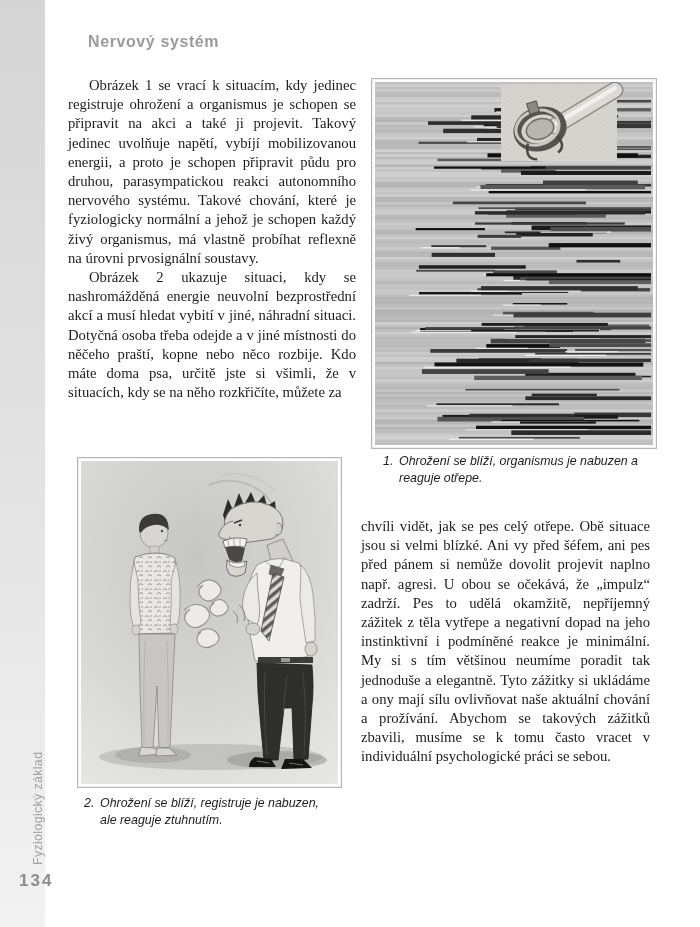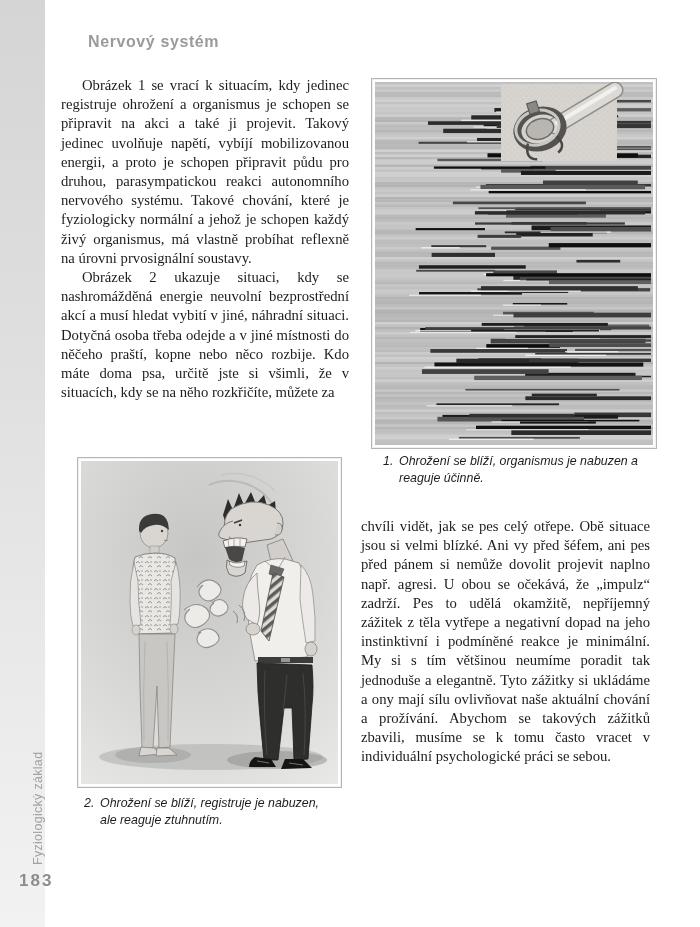--- a/index.html
+++ b/index.html
@@ -13,21 +13,21 @@
   }
   .header{
     position:absolute;left:88px;top:33px;
     font-family:"Liberation Sans",sans-serif;font-size:16px;font-weight:700;
     letter-spacing:.6px;color:#9b9b9b;
   }
   .textcol{
     position:absolute;text-align:justify;
     font-size:14.7px;line-height:19.2px;color:#1c1c1c;
   }
-  .col-left{left:61px;top:76px;width:288px;}
+  .col-left{left:68px;top:76px;width:288px;}
   .col-right{left:361px;top:517px;width:289px;}
   .textcol p{margin:0;}
   .textcol p.indent{text-indent:21px;}
   figure{margin:0;}
   .fig{
     position:absolute;background:#ffffff;
     border:1px solid #b5b5b5;padding:3px;
     box-shadow:0 0 0 1px #f0f0f0 inset;
   }
   .fig1{left:371px;top:78px;}
@@ -370,21 +370,21 @@
           <ellipse cx="0" cy="0" rx="14" ry="10" fill="#b9b6b1" stroke="#6e6c68" stroke-width="1.5"></ellipse>
           <rect x="-5" y="-28" width="10" height="11" fill="#8a8884" stroke="#55534f" stroke-width="1"></rect>
           <path d="M-16 10 q-8 14 4 18 M14 12 q6 12 -4 16" fill="none" stroke="#4a4844" stroke-width="2.5"></path>
         </g>
       </g>
     </svg>
   </figure>
 
   <div class="caption caption1">
     <span class="cap-num">1.</span>
-    <span class="cap-text">Ohrožení se blíží, organismus je nabuzen a reaguje účinně.</span>
+    <span class="cap-text">Ohrožení se blíží, organismus je nabuzen a reaguje otřepe.</span>
   </div>
 
   <figure class="fig fig2">
     <svg width="257" height="323" viewBox="0 0 257 323">
       <defs>
         <radialGradient id="f2bg" cx="45%" cy="30%" r="90%">
           <stop offset="0%" stop-color="#c6c6c4"></stop>
           <stop offset="55%" stop-color="#d8d8d6"></stop>
           <stop offset="100%" stop-color="#e9e9e7"></stop>
         </radialGradient>
@@ -468,15 +468,15 @@
   </div>
 
   <div class="textcol col-right">
     <p>chvíli vidět, jak se pes celý otřepe. Obě situace jsou si velmi blízké. Ani vy před šéfem, ani pes před pánem si nemůže dovolit projevit naplno např. agresi. U obou se očekává, že „impulz“ zadrží. Pes to udělá okamžitě, nepříjemný zážitek z těla vytřepe a negativní dopad na jeho instinktivní i podmíněné reakce je minimální. My si s tím většinou neumíme poradit tak jednoduše a elegantně. Tyto zážitky si ukládáme a ony mají sílu ovlivňovat naše aktuální chování a prožívání. Abychom se takových zážitků zbavili, musíme se k tomu často vracet v individuální psychologické práci se sebou.</p>
   </div>
 
   <div class="sidebar-label">
     <span>Fyziologický základ</span>
   </div>
 
-  <div class="page-number">183</div>
+  <div class="page-number">134</div>
 
 </div>
 
 </body></html>

